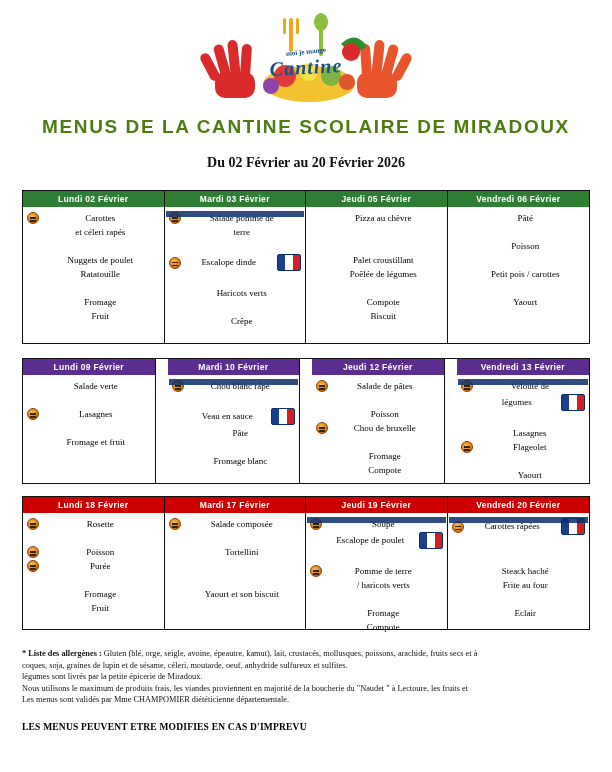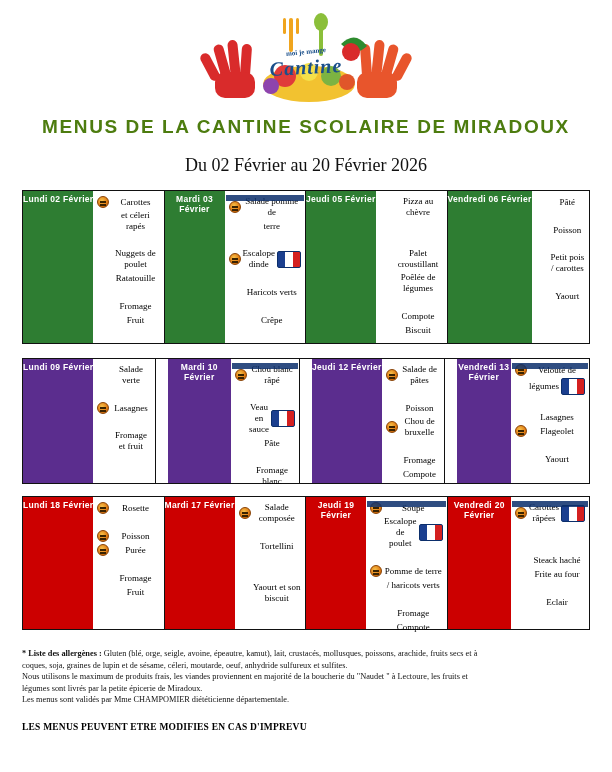--- a/index.html
+++ b/index.html
@@ -44,41 +44,41 @@
     color:#4d7c0f;
     font-weight:bold;
     font-size:19px;
     letter-spacing:1.6px;
     font-family:"Liberation Sans", sans-serif;
   }
   .sub-title{
     position:absolute;left:0;right:0;top:155px;
     text-align:center;
     color:#111;
-    font-weight:normal;
-    font-size:18px;
+    font-weight:bold;
+    font-size:14px;
   }
 
   
   .week{
     position:absolute;
     left:22px;width:568px;
     border:1px solid #111;
     box-sizing:border-box;
     display:flex;
   }
   .week.w1{top:190px;height:154px;}
   .week.w2{top:358px;height:126px;gap:12px;}
   .week.w3{top:496px;height:134px;}
 
   .day{
     flex:1 1 25%;
     border-right:1px solid #111;
     box-sizing:border-box;
-    display:flex;flex-direction:row;
+    display:flex;flex-direction:column;
   }
   .day:last-child{border-right:none;}
 
   .day-head{
     font-family:"Liberation Sans", sans-serif;
     font-weight:bold;
     font-size:8.5px;
     color:#ffffff;
     text-align:center;
     padding:3px 0 3px;
@@ -621,19 +621,19 @@
               <span class="txt">Eclair</span>
             </div>
           </div>
         </div>
       </div>
     </div>
 
   <div class="footer">
     <span class="l"><b class="star">* Liste des allergènes :</b><span> Gluten (blé, orge, seigle, avoine, épeautre, kamut), lait, crustacés, mollusques, poissons, arachide, fruits secs et à</span></span>
     <span class="l">coques, soja, graines de lupin et de sésame, céleri, moutarde, oeuf, anhydride sulfureux et sulfites.</span>
+    <span class="l">légumes sont livrés par la petite épicerie de Miradoux.</span>
     <span class="l">Nous utilisons le maximum de produits frais, les viandes proviennent en majorité de la boucherie du "Naudet " à Lectoure, les fruits et</span>
-    <span class="l">légumes sont livrés par la petite épicerie de Miradoux.</span>
     <span class="l">Les menus sont validés par Mme CHAMPOMIER diététicienne départementale.</span>
   </div>
 
   <div class="notice">LES MENUS PEUVENT ETRE MODIFIES EN CAS D'IMPREVU</div>
 </div>
 
 </body></html>

